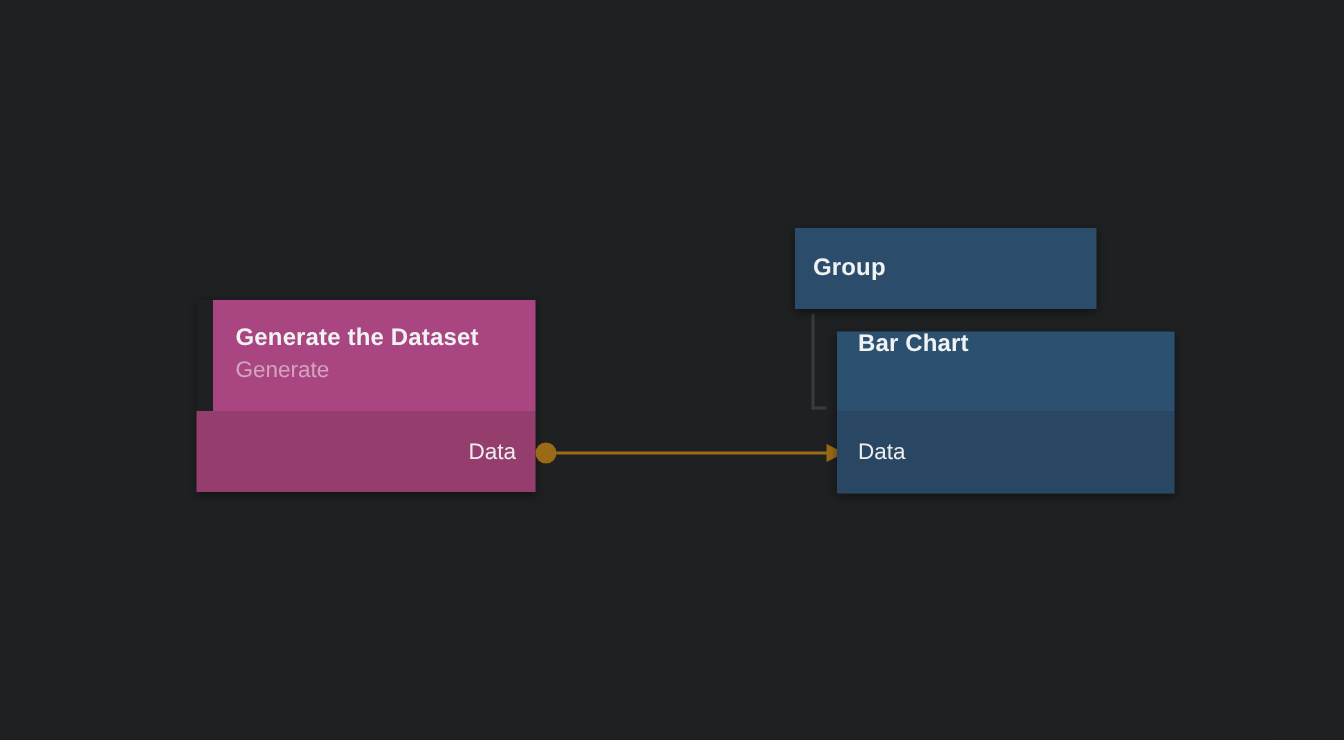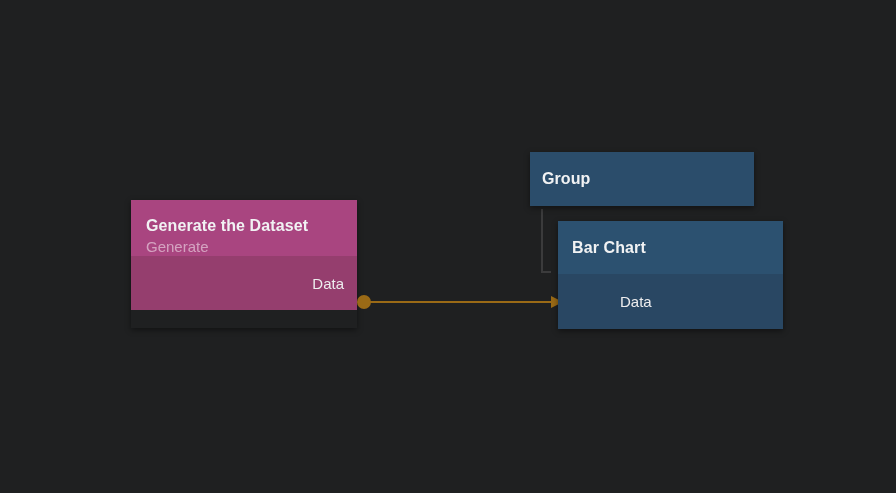--- a/index.html
+++ b/index.html
@@ -18,24 +18,25 @@
   .node {
     position: absolute;
     box-shadow: 0 2px 6px rgba(0,0,0,0.45);
   }
   
   .node-function {
     left: 131px; top: 200px;
     width: 226px; height: 128px;
   }
   .node-function .hdr {
-    height: 56px;
+    height: 74px;
     background: var(--function-header, #a94580);
     padding: 15px 15px 16px 15px;
     box-sizing: border-box;
+    margin-left: 11px;
   }
   .node-function .hdr .title {
     display: block;
     color: var(--title-text, #f1f2f3);
     font-size: 16px;
     font-weight: 600;
     line-height: 21px;
     letter-spacing: 0.1px;
   }
   .node-function .hdr .subtitle {
@@ -51,26 +52,25 @@
     display: flex;
     align-items: center;
     justify-content: flex-end;
     padding-right: 13px;
     box-sizing: border-box;
   }
   .port-label {
     color: var(--port-text, #ededee);
     font-size: 15px;
     font-weight: 400;
-    margin-left: 48px;
   }
   
   .node-group {
     left: 530px; top: 152px;
-    width: 224px; height: 54px;
+    width: 201px; height: 54px;
     background: var(--group-fill, #2b4d6b);
     display: flex;
     align-items: center;
     padding-left: 12px;
     box-sizing: border-box;
   }
   .node-title {
     color: var(--title-text, #f1f2f3);
     font-size: 16px;
     font-weight: 600;
@@ -78,21 +78,21 @@
   }
   
   .node-barchart {
     left: 558px; top: 221px;
     width: 225px; height: 108px;
   }
   .node-barchart .hdr {
     height: 53px;
     background: var(--barchart-header, #2c5170);
     display: flex;
-    align-items: center;
+    align-items: flex-start;
     padding-left: 14px;
     box-sizing: border-box;
   }
   .node-barchart .body {
     height: 55px;
     background: var(--barchart-body, #294763);
     display: flex;
     align-items: center;
     padding-left: 14px;
     box-sizing: border-box;

